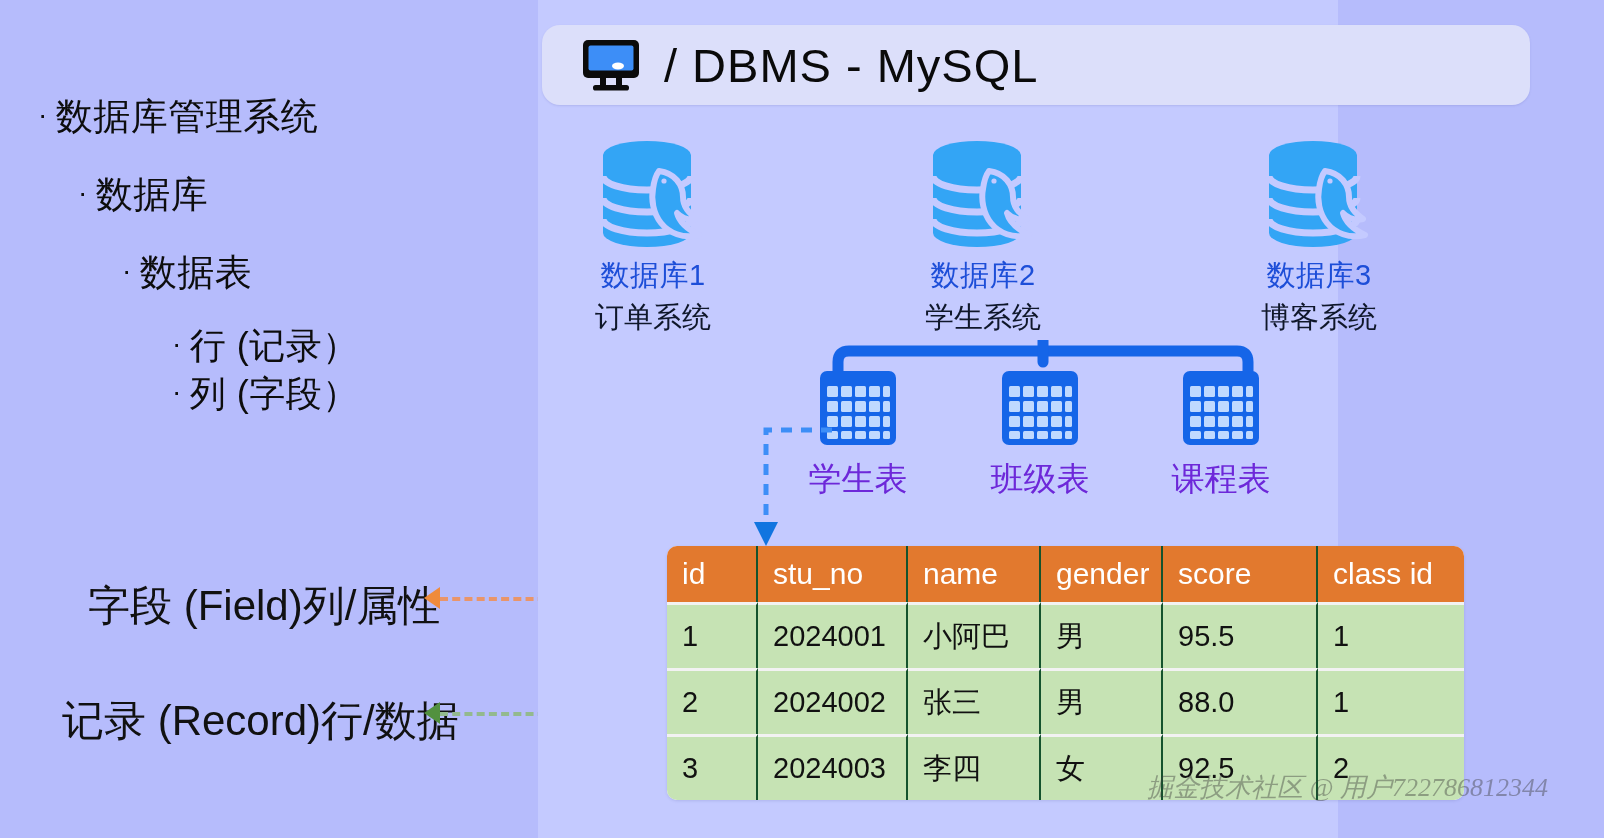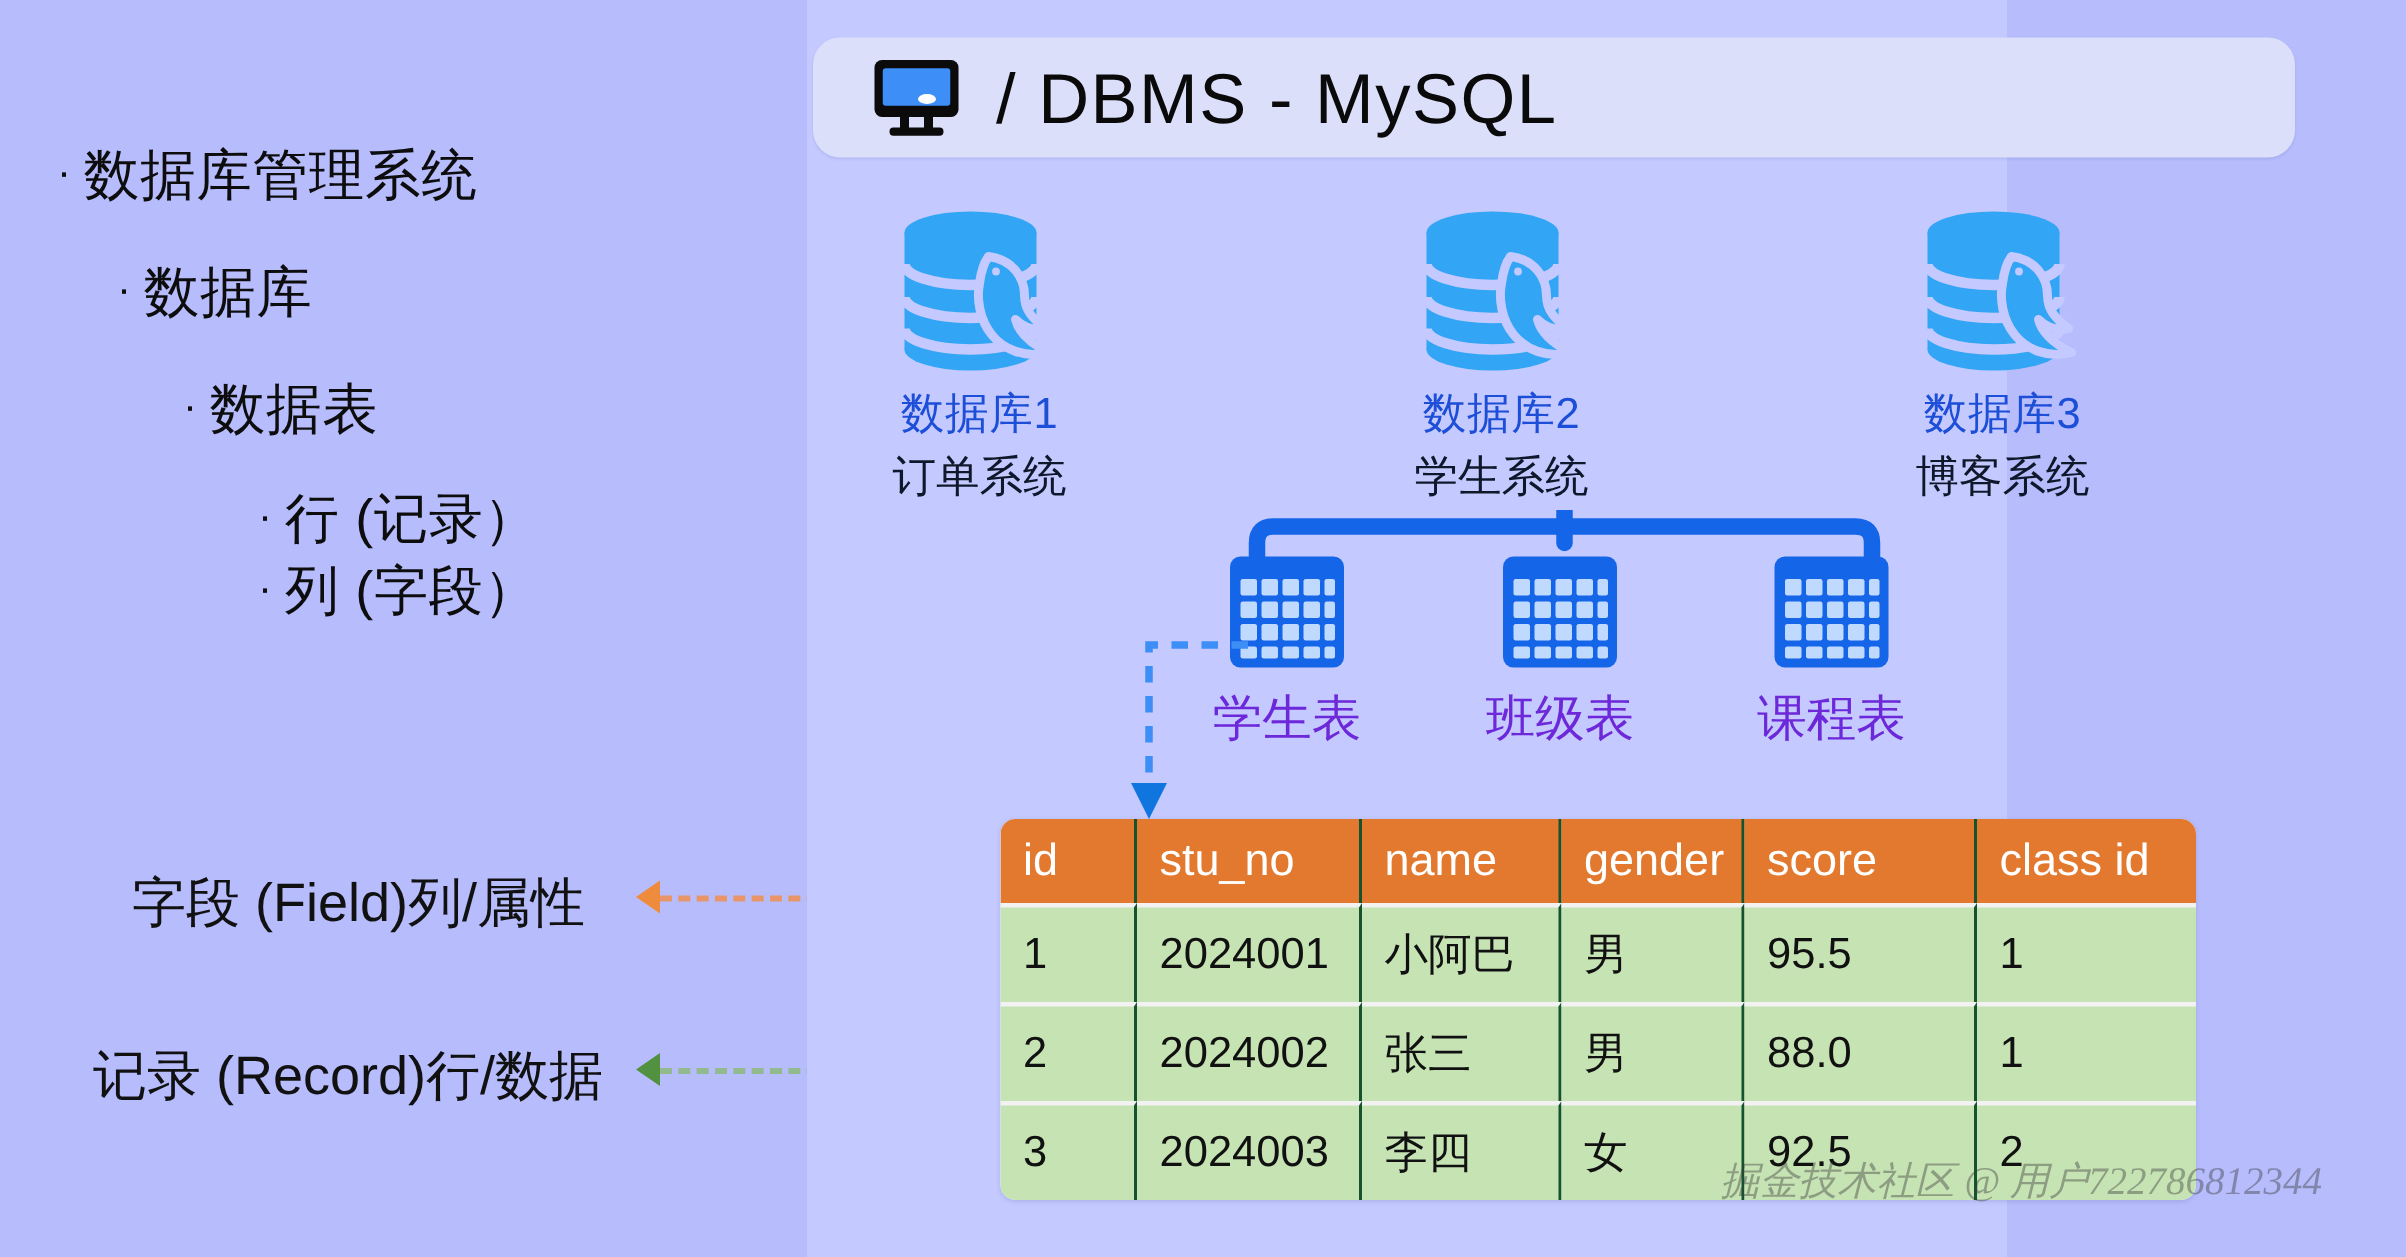--- a/index.html
+++ b/index.html
@@ -27,21 +27,21 @@
   .ol-2 { left:78px;  top:170px; }
   .ol-3 { left:122px; top:248px; }
   .ol-4 { left:172px; top:322px; font-size:36px; }
   .ol-5 { left:172px; top:370px; font-size:36px; }
 
   
   .annot {
     position:absolute;
     white-space:nowrap;
     color:#111;
-    font-size:36px;
+    font-size:42px;
   }
   #annot-field  { left:88px; top:578px; }
   #annot-record { left:62px; top:693px; }
 
   
   .arrow-line {
     position:absolute;
     height:0; border-top-width:4px; border-top-style:dashed;
   }
   #arrow-field-line  { left:440px; top:597px; width:228px; border-top-color:#e9956a; }
@@ -75,22 +75,22 @@
   #title-text {
     font-size:47px; color:#0a0a0a; margin-left:22px; white-space:nowrap;
     letter-spacing:1px;
   }
 
   
   .db {
     position:absolute; top:140px; width:230px; text-align:center;
   }
   #db-0 { left:  0px; }
-  #db-1 { left:348px; }
-  #db-2 { left:682px; }
+  #db-1 { left:330px; }
+  #db-2 { left:666px; }
   .db-icon { width:136px; height:108px; margin:0 auto; display:block; }
   .db-name {
     font-size:29px; font-weight:normal; color:#1d4ed8; margin-top:8px;
     letter-spacing:.5px;
   }
   .db-sub { font-size:29px; color:#0f172a; margin-top:2px; }
 
   
   #bracket { position:absolute; left:290px; top:340px; width:430px; height:36px; }
 

